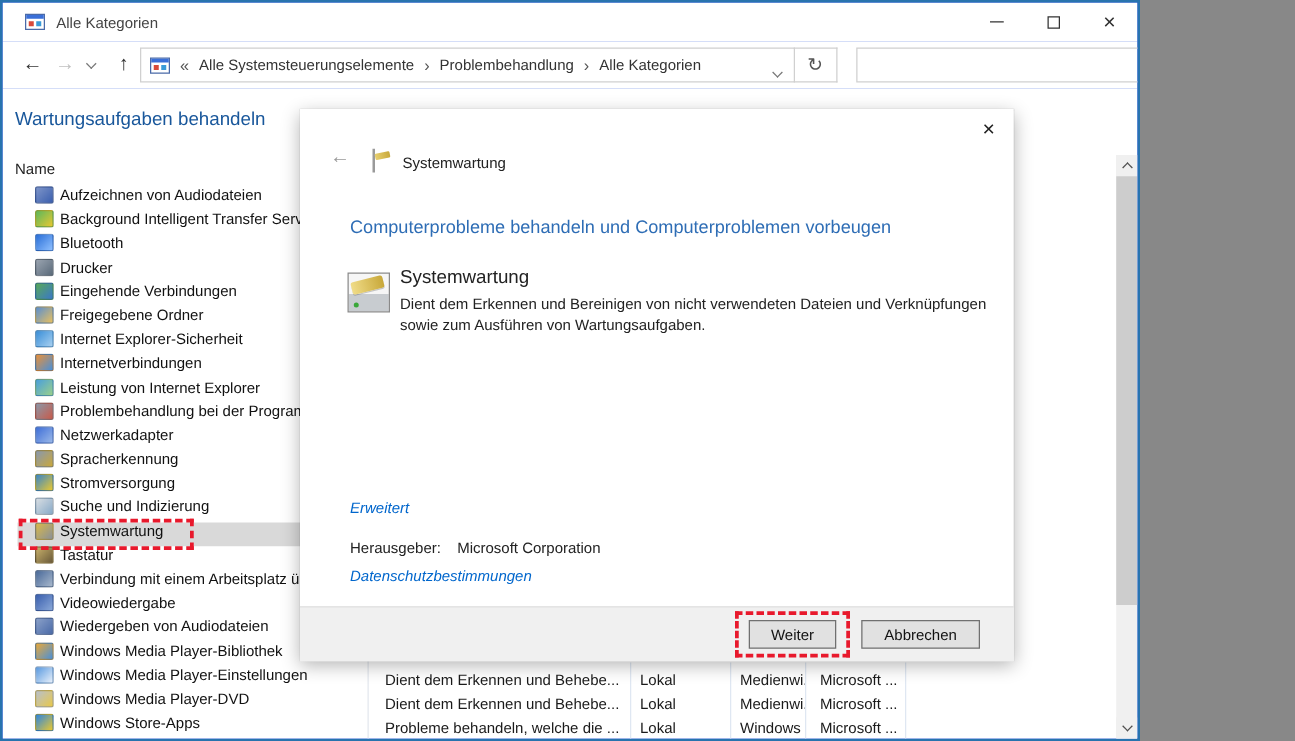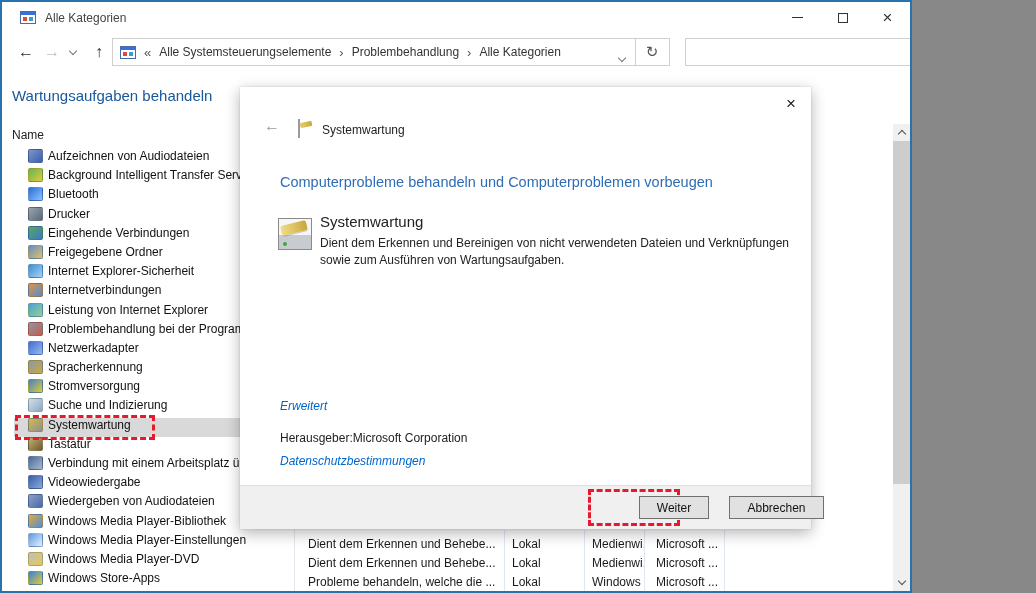--- a/index.html
+++ b/index.html
@@ -74,24 +74,24 @@
   .sm-icon::after{content:'';position:absolute;left:1px;top:2px;width:12px;height:5px;background:linear-gradient(90deg,#e8d070,#c8a83a);transform:rotate(-12deg);border-radius:1px;}
   .sm-icon-lg{position:absolute;left:38px;top:131px;width:34px;height:32px;border:1px solid #8a8a8a;background:linear-gradient(180deg,#f6f6f6 0 55%,#c8ccd0 55% 100%);}
   .sm-icon-lg::after{content:'';position:absolute;left:2px;top:4px;width:26px;height:10px;background:linear-gradient(90deg,#f0dc88,#c8a83a);transform:rotate(-14deg);border-radius:2px;box-shadow:0 1px 0 rgba(0,0,0,.2);}
   .sm-icon-lg::before{content:'';position:absolute;left:4px;bottom:3px;width:4px;height:4px;border-radius:50%;background:#3aa83a;}
   .dlg-item-title{position:absolute;left:80px;top:126px;font-size:15px;color:#222;}
   .dlg-item-desc{position:absolute;left:80px;top:148px;width:492px;font-size:12px;color:#222;line-height:17px;}
   .dlg-link{font-size:12px;color:var(--link_blue,#0066cc);position:absolute;left:40px;font-style:italic;}
   .dlg-advanced{top:312px;}
   .dlg-privacy{top:367px;text-align:right;}
   .dlg-publisher{position:absolute;left:40px;top:344px;font-size:12px;color:#222;}
-  .dlg-publisher .val{}
+  .dlg-publisher .val{margin-left:13px;}
   .dlg-footer{position:absolute;left:0;right:0;bottom:0;height:44px;background:var(--footer_gray,#f0f0f0);border-top:1px solid #dfdfdf;}
   .dlg-btn{position:absolute;top:10px;height:23px;background:var(--button_face,#e1e1e1);border:1px solid #707070;
-    font-size:12px;color:#111;display:flex;align-items:center;justify-content:center;margin-left:40px;}
+    font-size:12px;color:#111;display:flex;align-items:center;justify-content:center;}
   .btn-next{left:359px;width:70px;}
   .btn-cancel{left:449px;width:95px;}
   .btn-red-box{position:absolute;left:348px;top:3px;width:92px;height:37px;border:3px dashed var(--highlight_red,#e8192c);}
 </style>
 </head>
 <body>
 
 <div class="window">
 
   <div class="titlebar">

